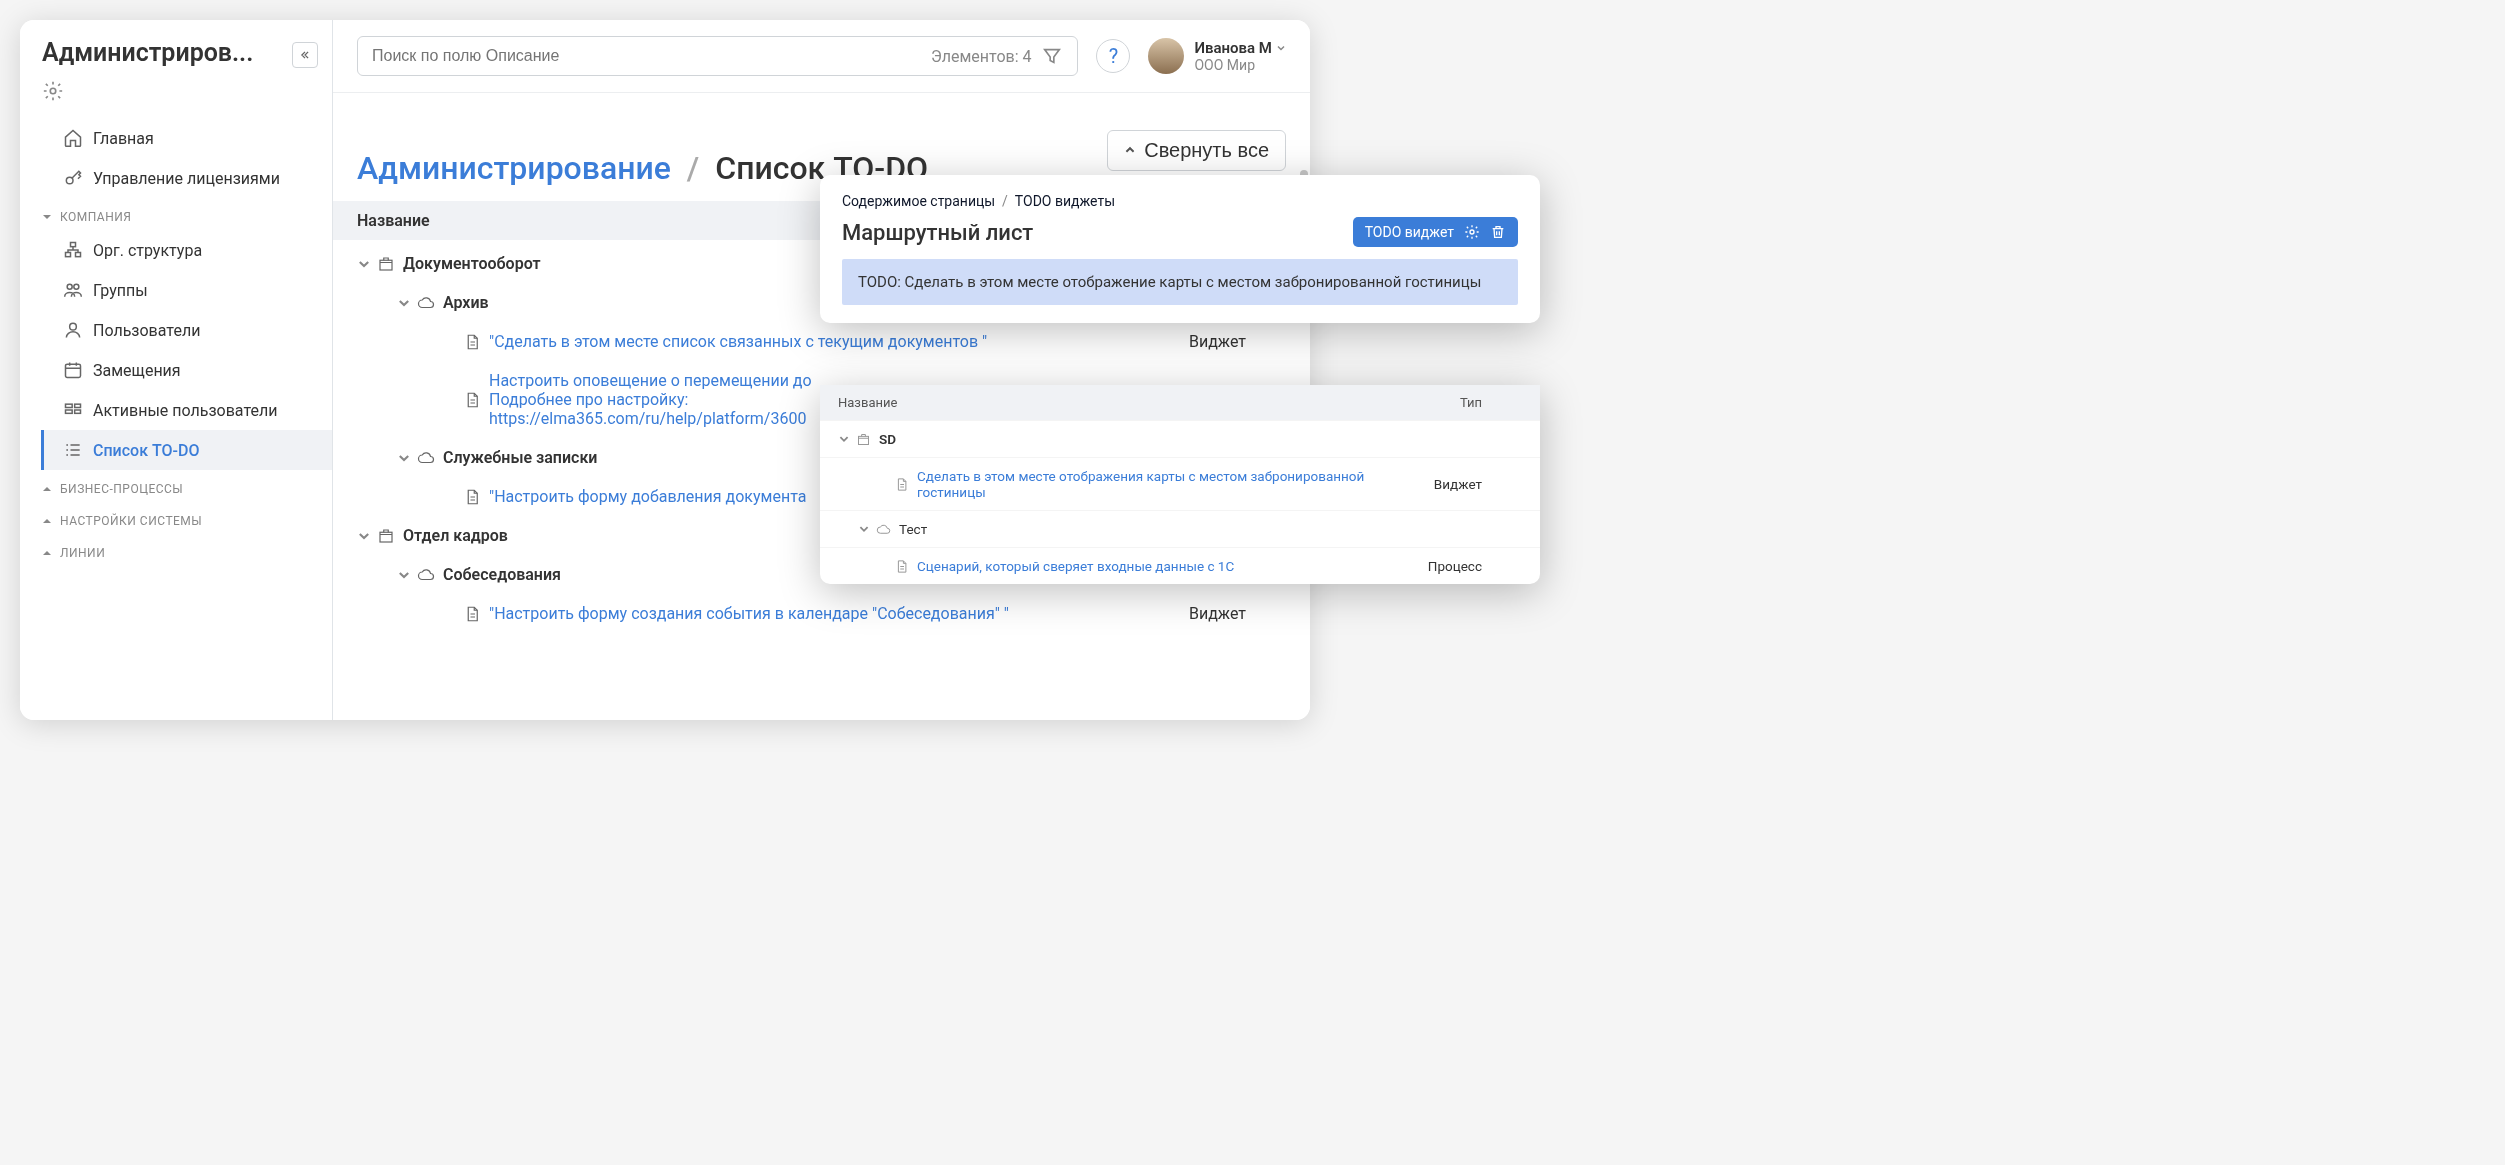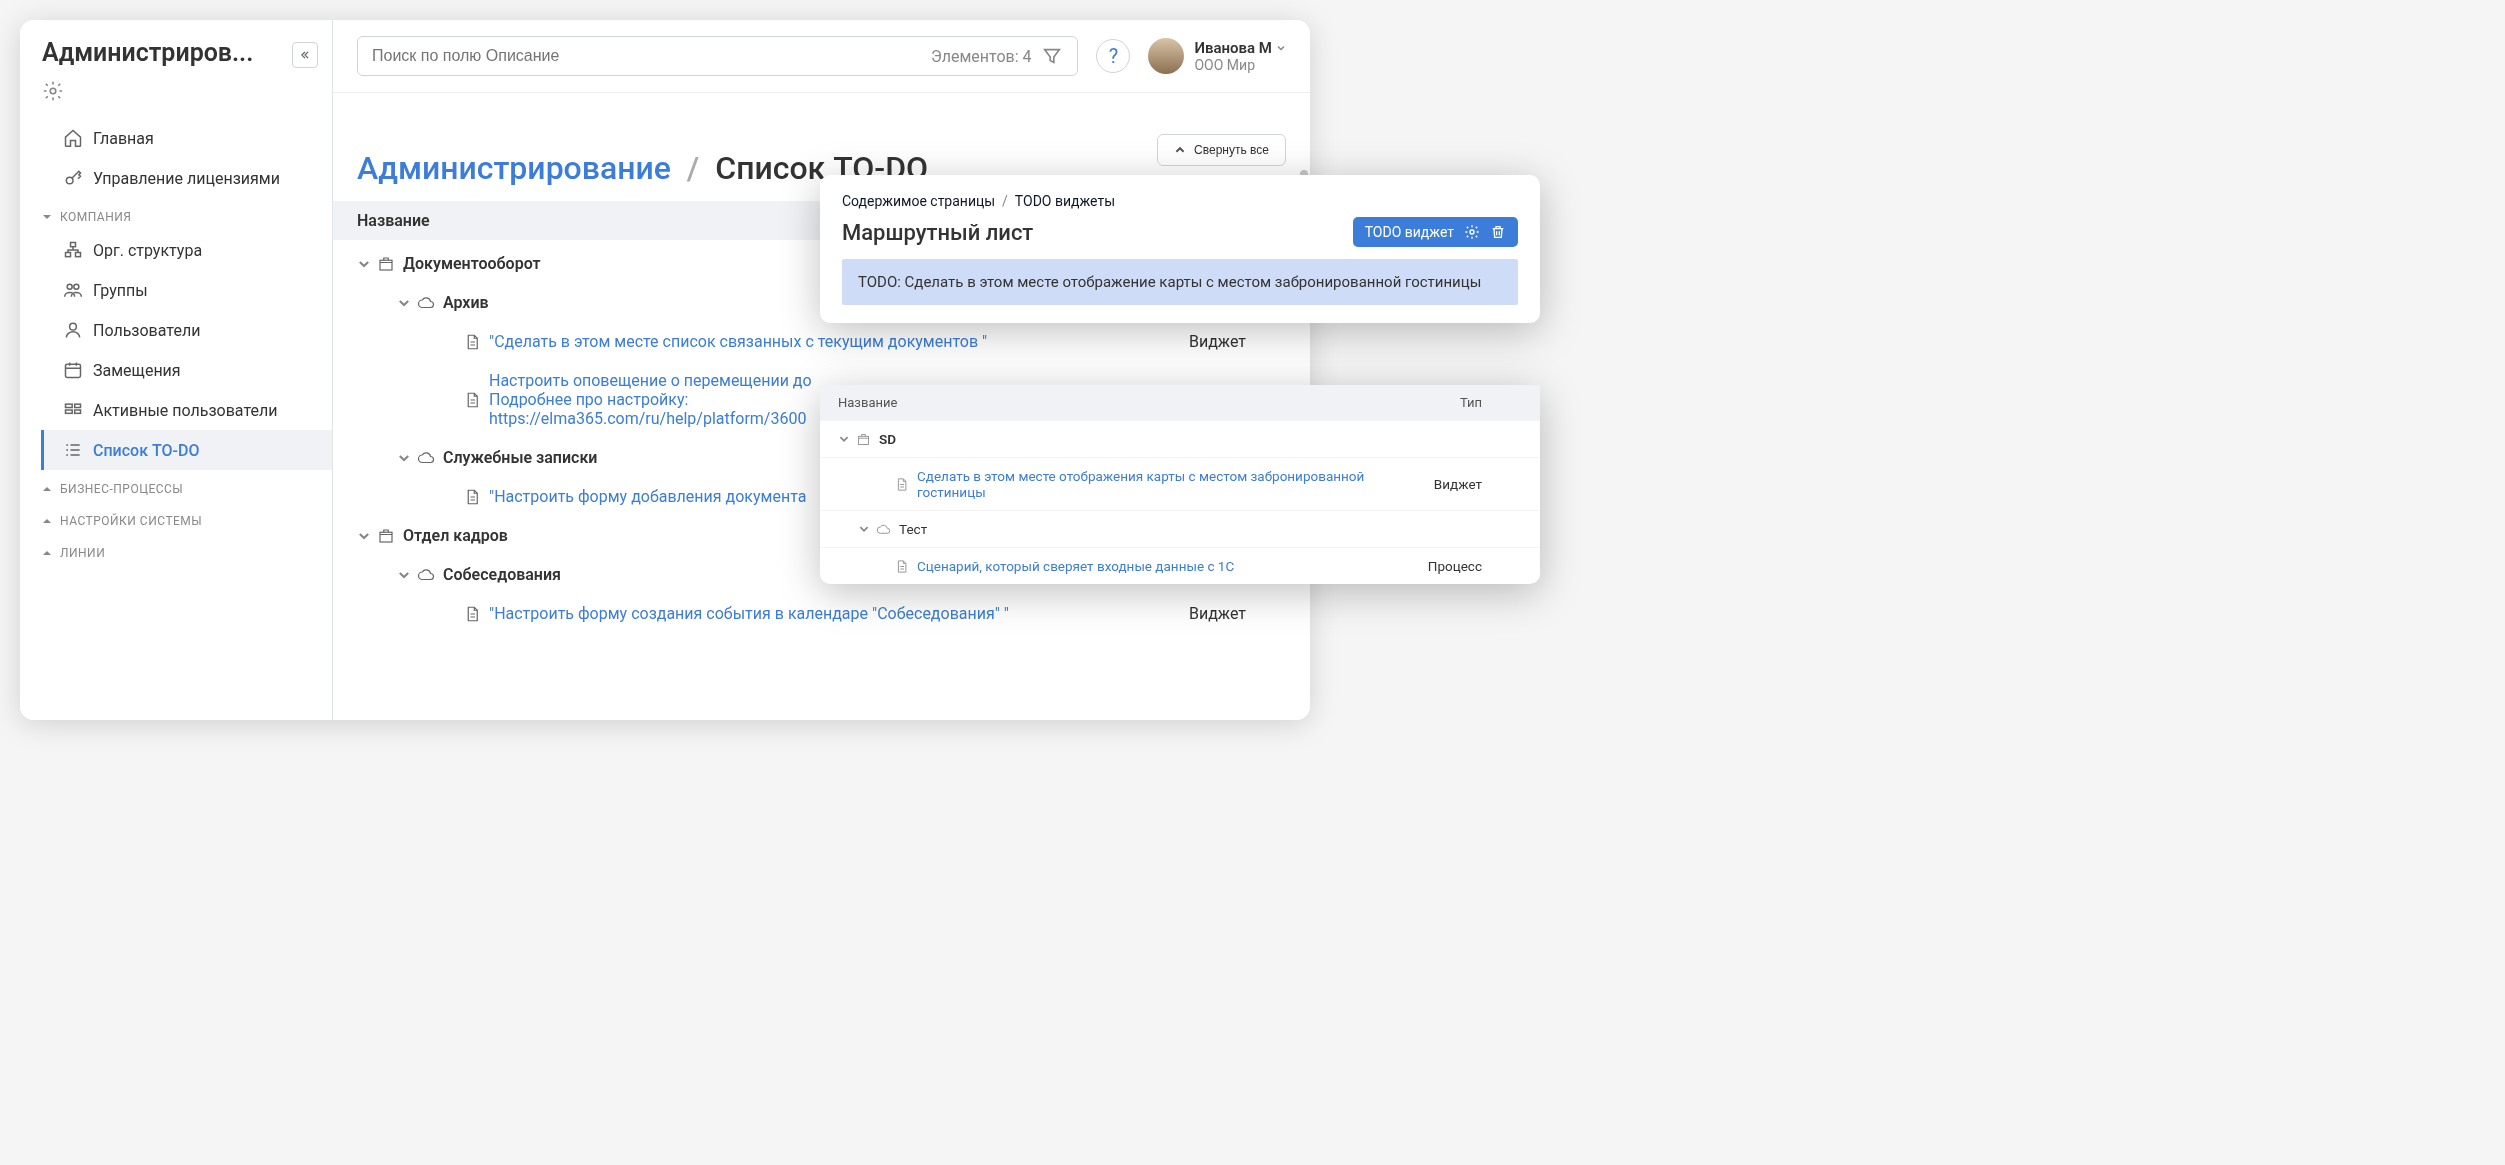--- a/index.html
+++ b/index.html
@@ -28,21 +28,21 @@
 .help-btn { width: 34px; height: 34px; border: 1px solid #d0d4d8; border-radius: 50%; display: flex; align-items: center; justify-content: center; color: #3b7dd8; font-size: 20px; cursor: pointer; }
 .user-block { display: flex; align-items: center; gap: 10px; cursor: pointer; }
 .avatar { width: 36px; height: 36px; border-radius: 50%; background: linear-gradient(#d8c4a8, #8b6f50); }
 .user-name { font-size: 15px; font-weight: 600; color: #333; display: flex; align-items: center; gap: 4px; }
 .user-org { font-size: 14px; color: #888; }
 .breadcrumb-row { display: flex; align-items: center; justify-content: space-between; padding: 20px 24px 14px; }
 .breadcrumb { font-size: 32px; font-weight: 500; margin-top: 36px; }
 .breadcrumb a { color: #3b7dd8; text-decoration: none; }
 .breadcrumb .sep { color: #aaa; margin: 0 8px; }
 .breadcrumb .current { color: #333; }
-.collapse-all-btn { border: 1px solid #d0d4d8; border-radius: 6px; padding: 8px 16px; font-size: 12px; color: #333; background: #fff; cursor: pointer; display: flex; align-items: center; gap: 8px; }
+.collapse-all-btn { border: 1px solid #d0d4d8; border-radius: 6px; padding: 8px 16px; font-size: 20px; color: #333; background: #fff; cursor: pointer; display: flex; align-items: center; gap: 8px; }
 .table-header { background: #f0f2f5; padding: 10px 24px; font-size: 16px; font-weight: 600; display: flex; }
 .table-header .col-name { flex: 1; }
 .tree { padding: 4px 0; }
 .tree-row { display: flex; align-items: center; padding: 10px 24px; font-size: 16px; }
 .tree-row .chev { width: 14px; margin-right: 6px; color: #888; cursor: pointer; }
 .tree-row .row-icon { width: 18px; height: 18px; margin-right: 8px; color: #666; }
 .tree-row .row-label { flex: 1; }
 .tree-row .row-type { color: #333; font-size: 16px; padding-right: 40px; }
 .lvl0 { padding-left: 24px; font-weight: 600; }
 .lvl1 { padding-left: 64px; font-weight: 600; }

